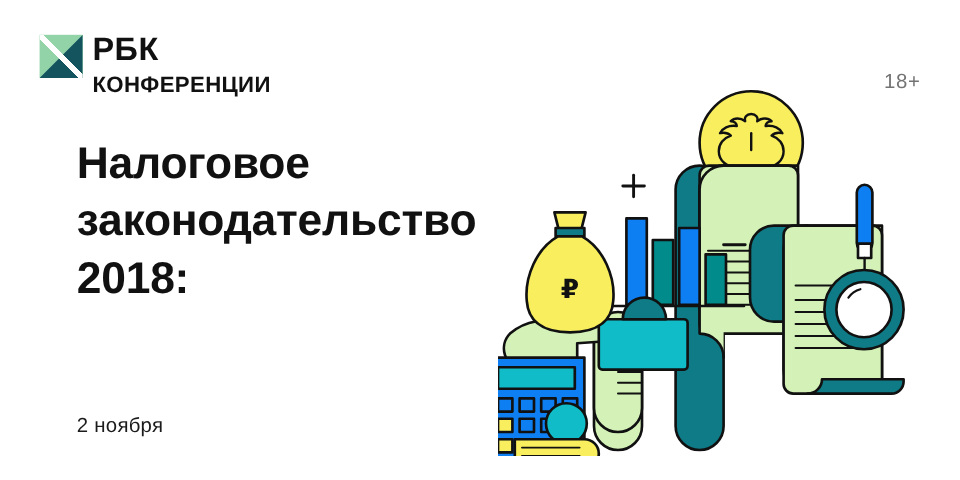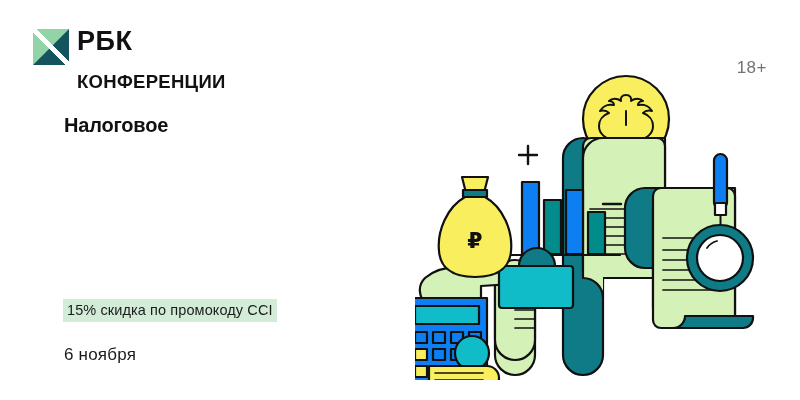--- a/index.html
+++ b/index.html
@@ -30,33 +30,33 @@
     position:absolute;left:0;top:0;width:36px;height:36px;
     background:linear-gradient(to top right, transparent calc(50% - 2.4px), #ffffff calc(50% - 2.4px), #ffffff calc(50% + 2.4px), transparent calc(50% + 2.4px));
   }
   #logo-text{margin-left:8px;line-height:1.0;}
   #logo-text .l1{
     font-size:27px;font-weight:bold;color:#111111;letter-spacing:0.5px;
     display:block;margin-top:-1px;
   }
   #logo-text .l2{
     font-size:18.5px;font-weight:bold;color:#111111;letter-spacing:0.3px;
-    display:block;margin-top:18px;
+    display:block;margin-top:7px;
   }
 
   
   #age-rating{
     position:absolute;right:33px;top:58px;
     font-size:17px;color:#737373;letter-spacing:0.5px;
   }
 
   
   #headline{
     position:absolute;left:64px;top:112px;width:420px;
-    font-size:20px;font-weight:bold;color:#111111;
+    font-size:37px;font-weight:bold;color:#111111;
     line-height:1.30;letter-spacing:-0.2px;
   }
   #headline .ln{display:block;}
 
   
   #promo-wrap{position:absolute;left:63px;top:299px;}
   #promo{
     display:inline-block;background:#d2ecd8;color:#1b1b1b;
     font-size:14.5px;padding:3px 4px 4px 4px;letter-spacing:0.1px;
   }
@@ -84,27 +84,25 @@
     <div id="logo-text">
       <span class="l1">РБК</span>
       <span class="l2">КОНФЕРЕНЦИИ</span>
     </div>
   </div>
 
   <div id="age-rating">18+</div>
 
   <div id="headline">
     <span class="ln">Налоговое</span>
+    <span class="ln">законодательство 2018:</span>
   </div>
 
-  <div id="promo-wrap">
-    <span id="promo">15% скидка по промокоду CCI</span>
-  </div>
-
-  <div id="event-date">6 ноября</div>
+
+  <div id="event-date">2 ноября</div>
 
   <div id="illustration">
     <svg viewBox="0 0 375 310" xmlns="http://www.w3.org/2000/svg">
       <g stroke="#111111" stroke-width="2.2" stroke-linejoin="round" stroke-linecap="round">
 
         <g>
           <circle cx="211" cy="49" r="43" fill="#f9ef5e"></circle>
           <g fill="none" stroke="#111111" stroke-width="2">
             <path d="M211 25 c-4 0 -6 3 -5 6 c-4 -3 -9 -3 -12 0 c3 0 5 2 5 4 c-7 -1 -12 2 -14 6 c4 -1 7 0 9 2 c-6 2 -10 7 -10 13 c0 8 7 13 14 14 c-3 3 -4 7 -2 10 c3 -4 7 -5 10 -4 c-2 3 -2 7 0 9 c2 -3 3 -4 5 -4 c2 0 3 1 5 4 c2 -2 2 -6 0 -9 c3 -1 7 0 10 4 c2 -3 1 -7 -2 -10 c7 -1 14 -6 14 -14 c0 -6 -4 -11 -10 -13 c2 -2 5 -3 9 -2 c-2 -4 -7 -7 -14 -6 c0 -2 2 -4 5 -4 c-3 -3 -8 -3 -12 0 c1 -3 -1 -6 -5 -6 z"></path>
             <path d="M211 41 l0 14"></path>

